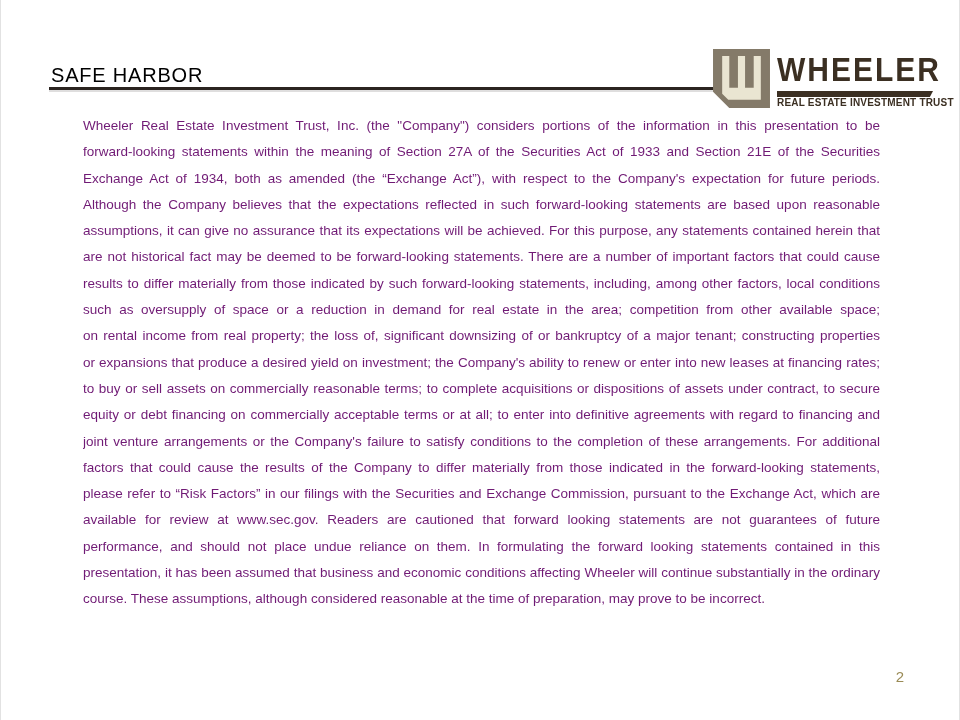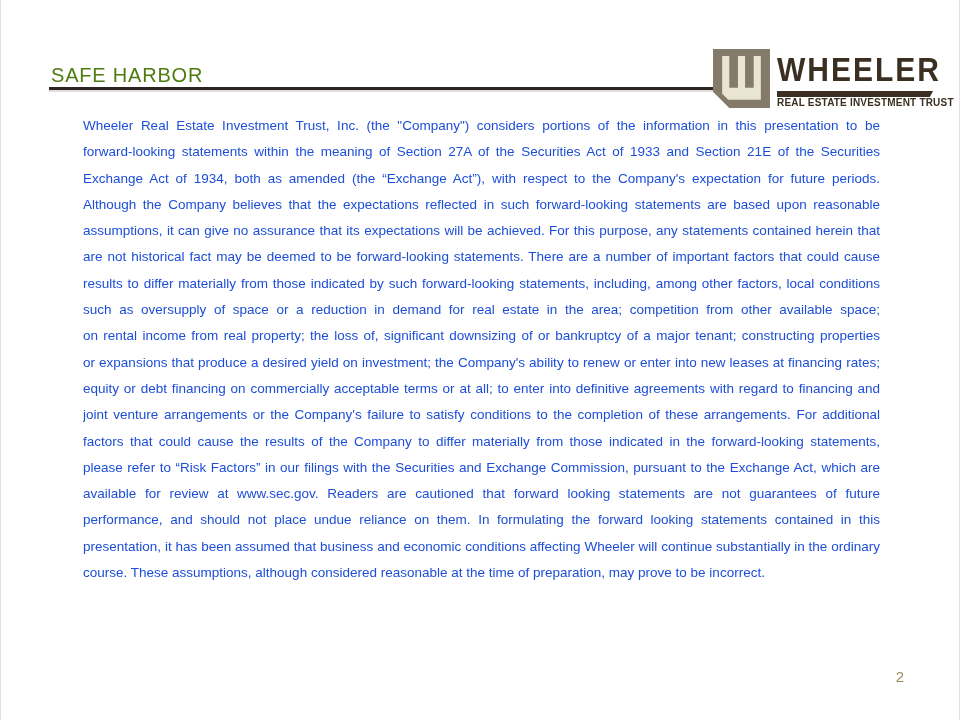--- a/index.html
+++ b/index.html
@@ -15,21 +15,21 @@
     box-sizing: border-box;
   }
 
   
   .slide-title {
     position: absolute;
     left: 50px;
     top: 64px;
     font-size: 20px;
     letter-spacing: 0.8px;
-    color: #4d7c0f;
+    color: #000000;
     font-weight: 400;
     text-align: center;
   }
   .title-rule {
     position: absolute;
     left: 48px;
     top: 87px;
     width: 665px;
     height: 3px;
     background: #2B2420;
@@ -77,21 +77,21 @@
     white-space: nowrap;
   }
 
   
   .body-text {
     position: absolute;
     left: 82px;
     top: 113px;
     width: 797px;
     font-size: 13.5px;
-    color: #1d4ed8;
+    color: #701a75;
   }
   .body-text .line {
     line-height: 26.3px;
     height: 26.3px;
     text-align: justify;
     text-align-last: justify;
     white-space: normal;
     overflow: hidden;
   }
   .body-text .line.last {
@@ -131,20 +131,21 @@
       <div class="line">Wheeler Real Estate Investment Trust, Inc. (the "Company") considers portions of the information in this presentation to be</div>
       <div class="line">forward-looking statements within the meaning of Section 27A of the Securities Act of 1933 and Section 21E of the Securities</div>
       <div class="line">Exchange Act of 1934, both as amended (the “Exchange Act”), with respect to the Company's expectation for future periods.</div>
       <div class="line">Although the Company believes that the expectations reflected in such forward-looking statements are based upon reasonable</div>
       <div class="line">assumptions, it can give no assurance that its expectations will be achieved. For this purpose, any statements contained herein that</div>
       <div class="line">are not historical fact may be deemed to be forward-looking statements. There are a number of important factors that could cause</div>
       <div class="line">results to differ materially from those indicated by such forward-looking statements, including, among other factors, local conditions</div>
       <div class="line">such as oversupply of space or a reduction in demand for real estate in the area; competition from other available space; dependence</div>
       <div class="line">on rental income from real property; the loss of, significant downsizing of or bankruptcy of a major tenant; constructing properties</div>
       <div class="line">or expansions that produce a desired yield on investment; the Company's ability to renew or enter into new leases at financing rates;</div>
+      <div class="line">to buy or sell assets on commercially reasonable terms; to complete acquisitions or dispositions of assets under contract, to secure</div>
       <div class="line">equity or debt financing on commercially acceptable terms or at all; to enter into definitive agreements with regard to financing and</div>
       <div class="line">joint venture arrangements or the Company's failure to satisfy conditions to the completion of these arrangements. For additional</div>
       <div class="line">factors that could cause the results of the Company to differ materially from those indicated in the forward-looking statements,</div>
       <div class="line">please refer to “Risk Factors” in our filings with the Securities and Exchange Commission, pursuant to the Exchange Act, which are</div>
       <div class="line">available for review at www.sec.gov. Readers are cautioned that forward looking statements are not guarantees of future</div>
       <div class="line">performance, and should not place undue reliance on them. In formulating the forward looking statements contained in this</div>
       <div class="line">presentation, it has been assumed that business and economic conditions affecting Wheeler will continue substantially in the ordinary</div>
       <div class="line last">course. These assumptions, although considered reasonable at the time of preparation, may prove to be incorrect.</div>
     </div>
 

